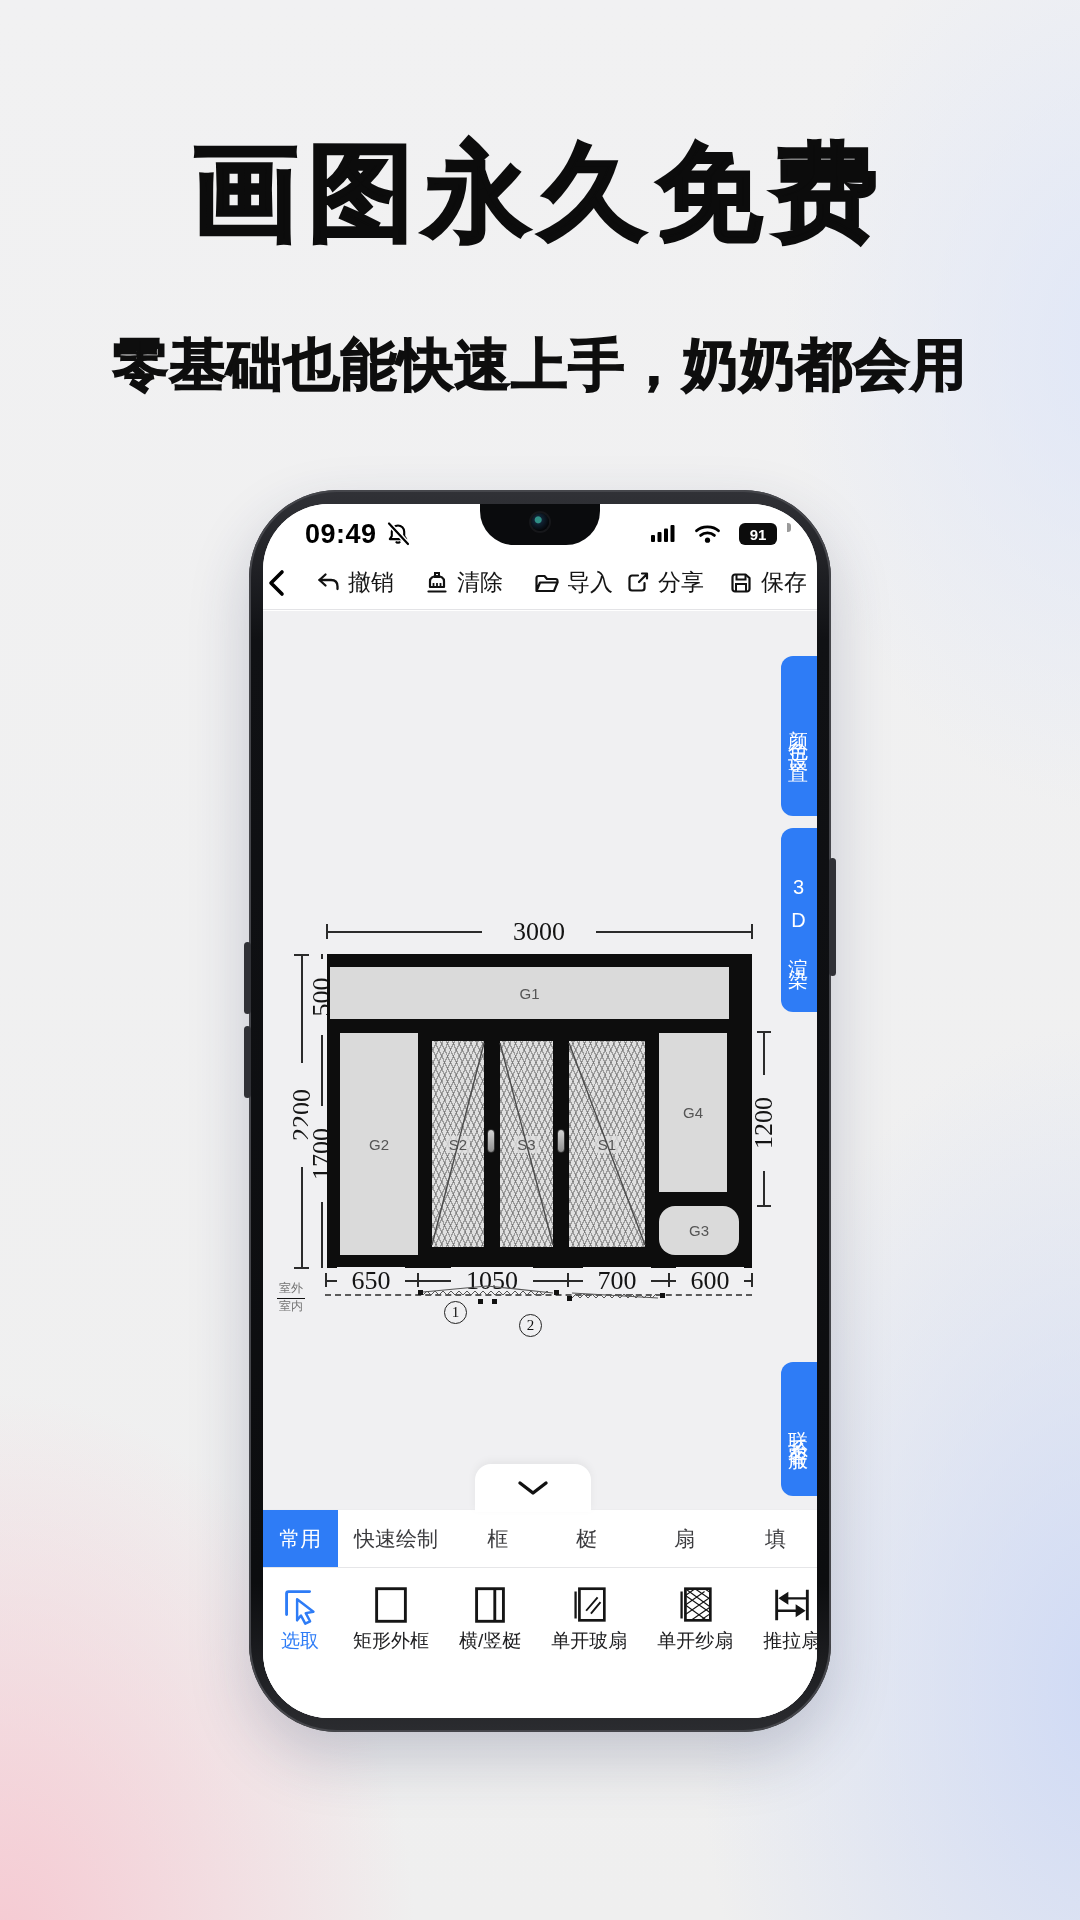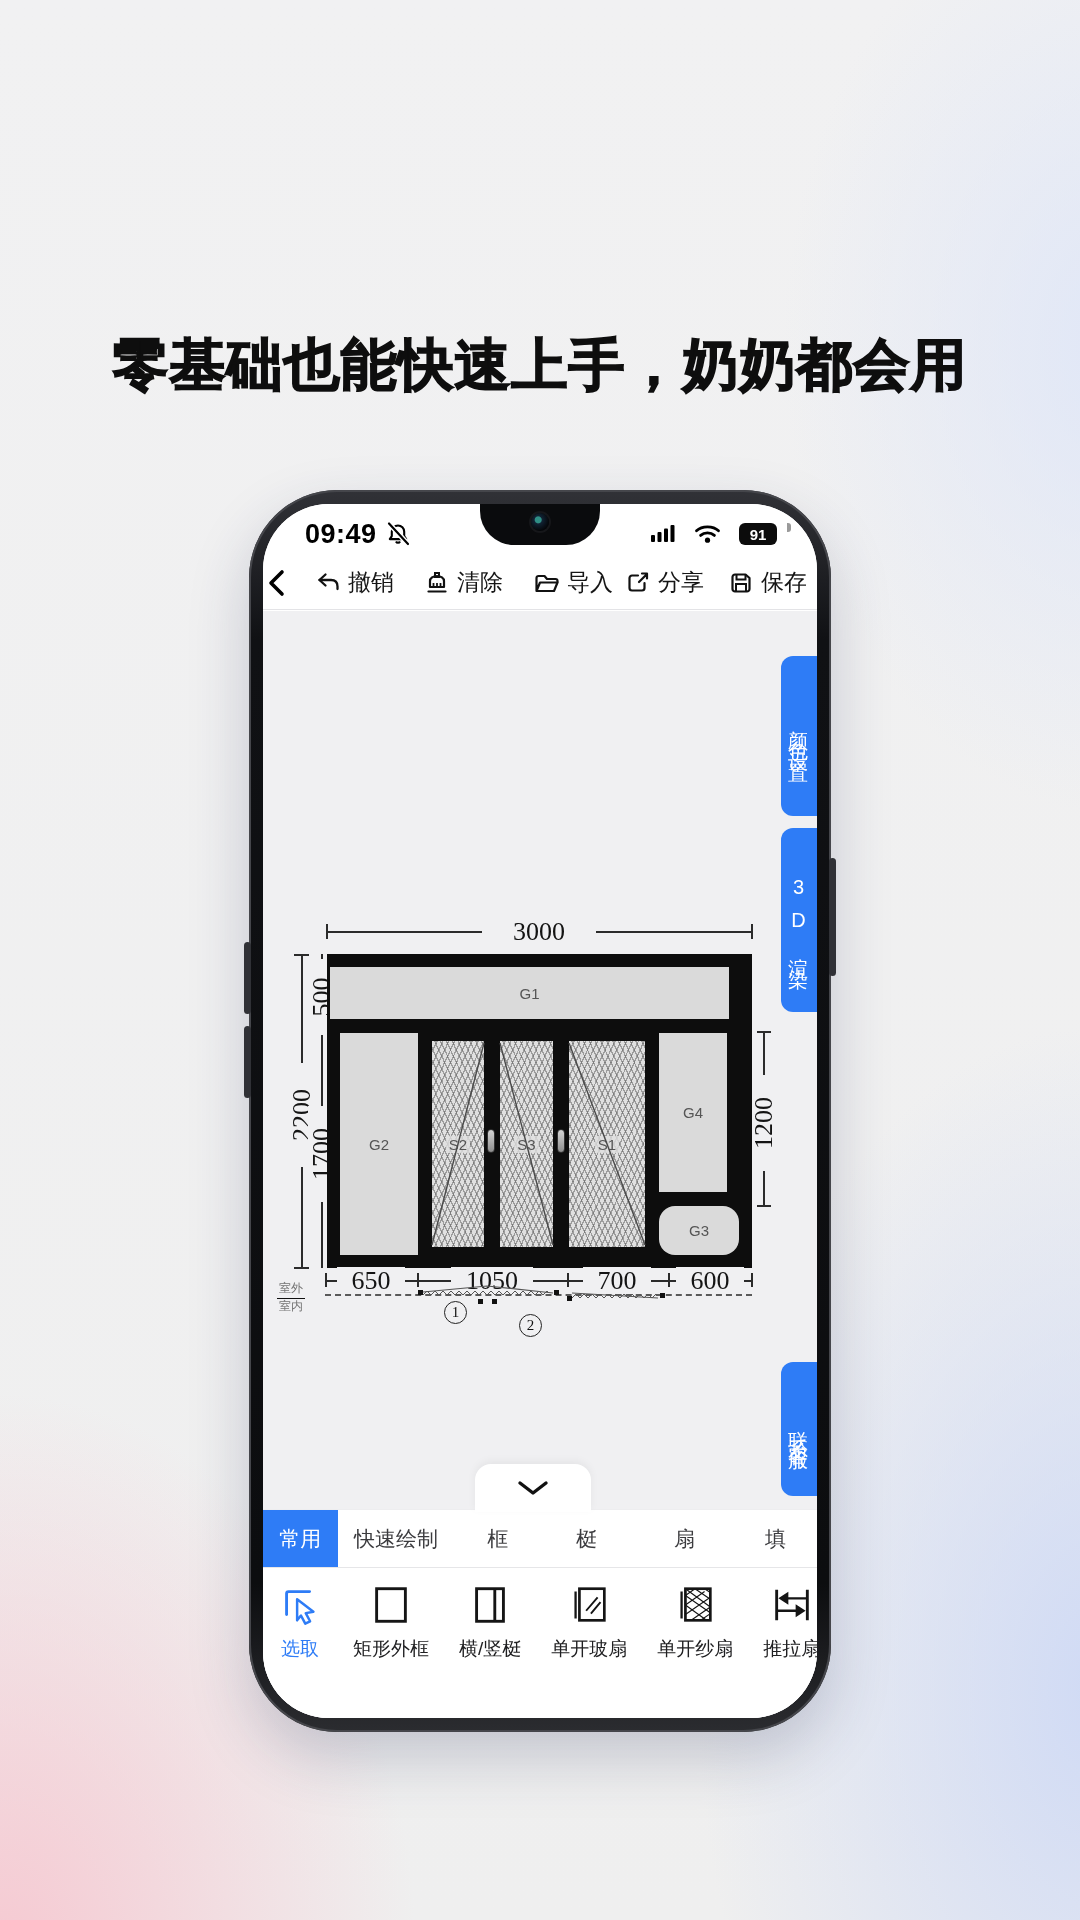--- a/index.html
+++ b/index.html
@@ -82,31 +82,32 @@
   .ctx .o{border-bottom:1.6px solid #101010;padding:0 2px 1px;}
   
   .collapse{position:absolute;left:212px;top:960px;width:116px;height:48px;background:#fff;
     border-radius:16px 16px 0 0;display:flex;align-items:center;justify-content:center;z-index:24;
     box-shadow:0 -3px 8px rgba(0,0,0,.05);}
   .bottom-panel{position:absolute;left:0;right:0;top:1005px;bottom:0;background:#fff;z-index:22;}
   .tabbar{height:57px;display:flex;align-items:stretch;border-top:1px solid #ededef;border-bottom:1px solid #e6e6e8;text-align:center;}
   .tab{display:flex;align-items:center;justify-content:center;font-size:21px;color:#3c3c3f;white-space:nowrap;}
   .tab.active{background:#2e7cf6;color:#fff;font-weight:500;}
   .tools{display:flex;gap:30px;padding:14px 0 0 14px;overflow:hidden;}
-  .tool{display:flex;flex-direction:column;align-items:center;gap:8px;flex:0 0 auto;}
+  .tool{display:flex;flex-direction:column;align-items:center;gap:0;flex:0 0 auto;}
   .tool .ic{width:46px;height:46px;display:flex;align-items:center;justify-content:center;}
   .tool .lb{font-size:19px;color:#202022;white-space:nowrap;}
   .tool.active .lb{color:#2e7cf6;}
   svg{display:block;}
 </style>
 </head>
 <body>
 
 <div class="page">
 
+  <div class="hero-title">画图永久免费</div>
   <div class="hero-sub">零基础也能快速上手，奶奶都会用</div>
 
   <div class="phone">
     <div class="hw power"></div>
     <div class="hw vol1"></div>
     <div class="hw vol2"></div>
 
     <div class="screen">
       <div class="notch">
         <div class="cam"></div>

